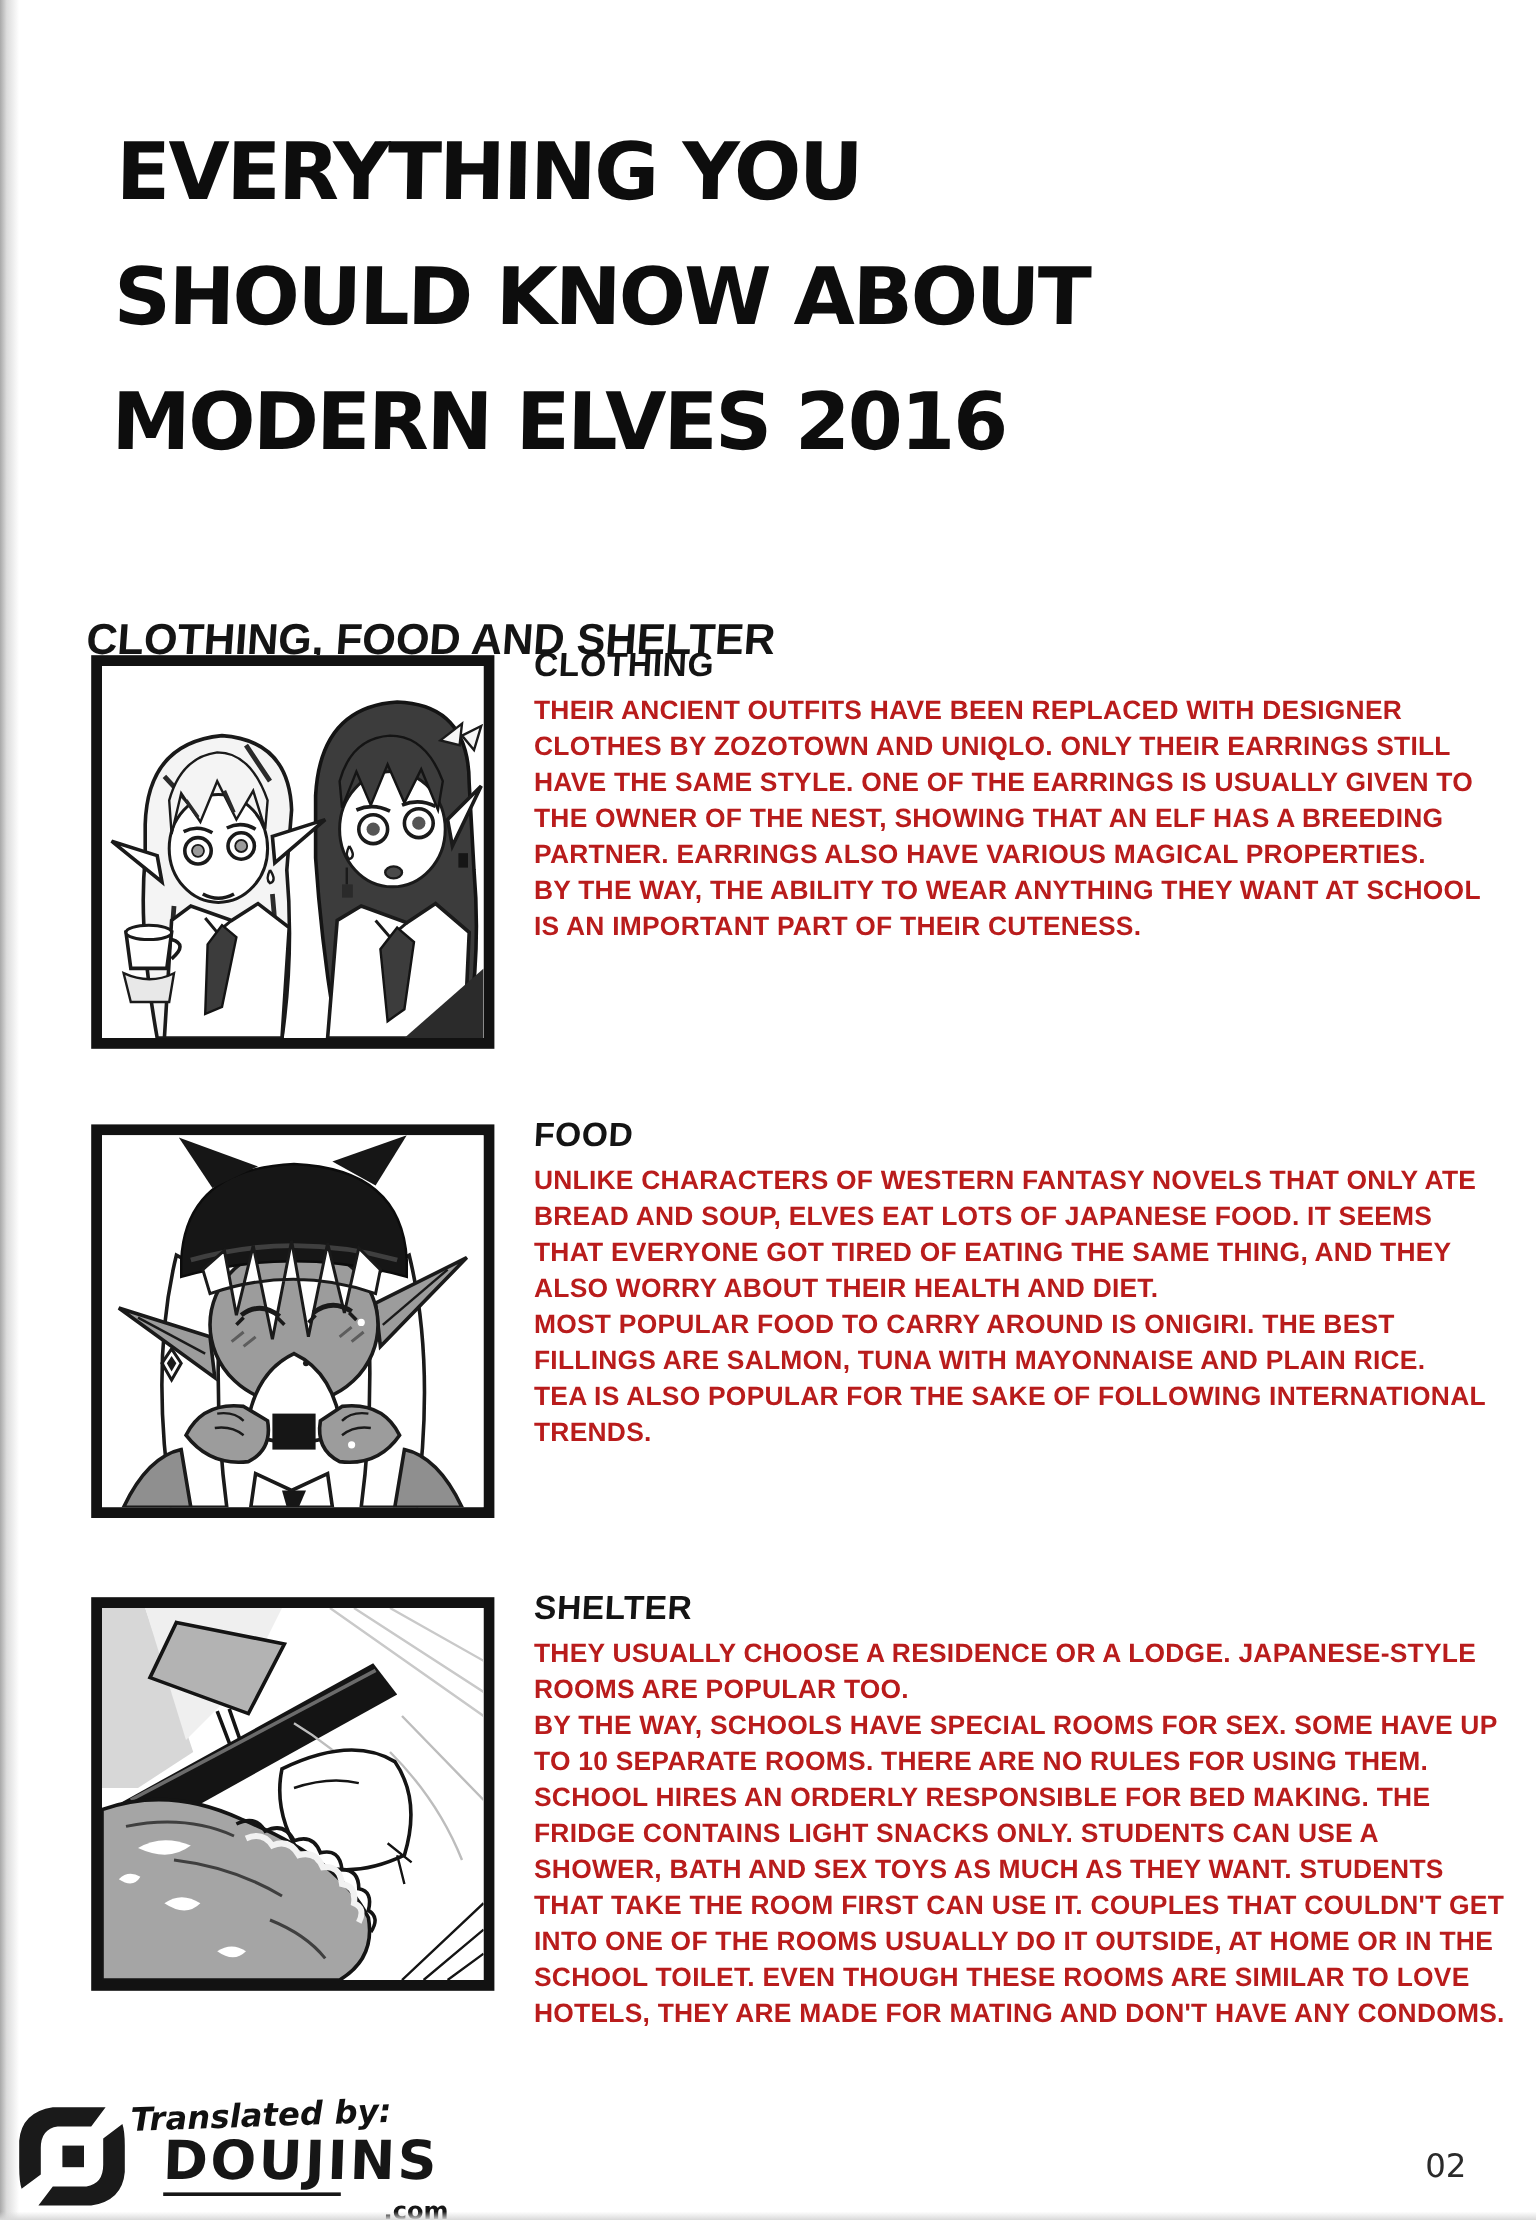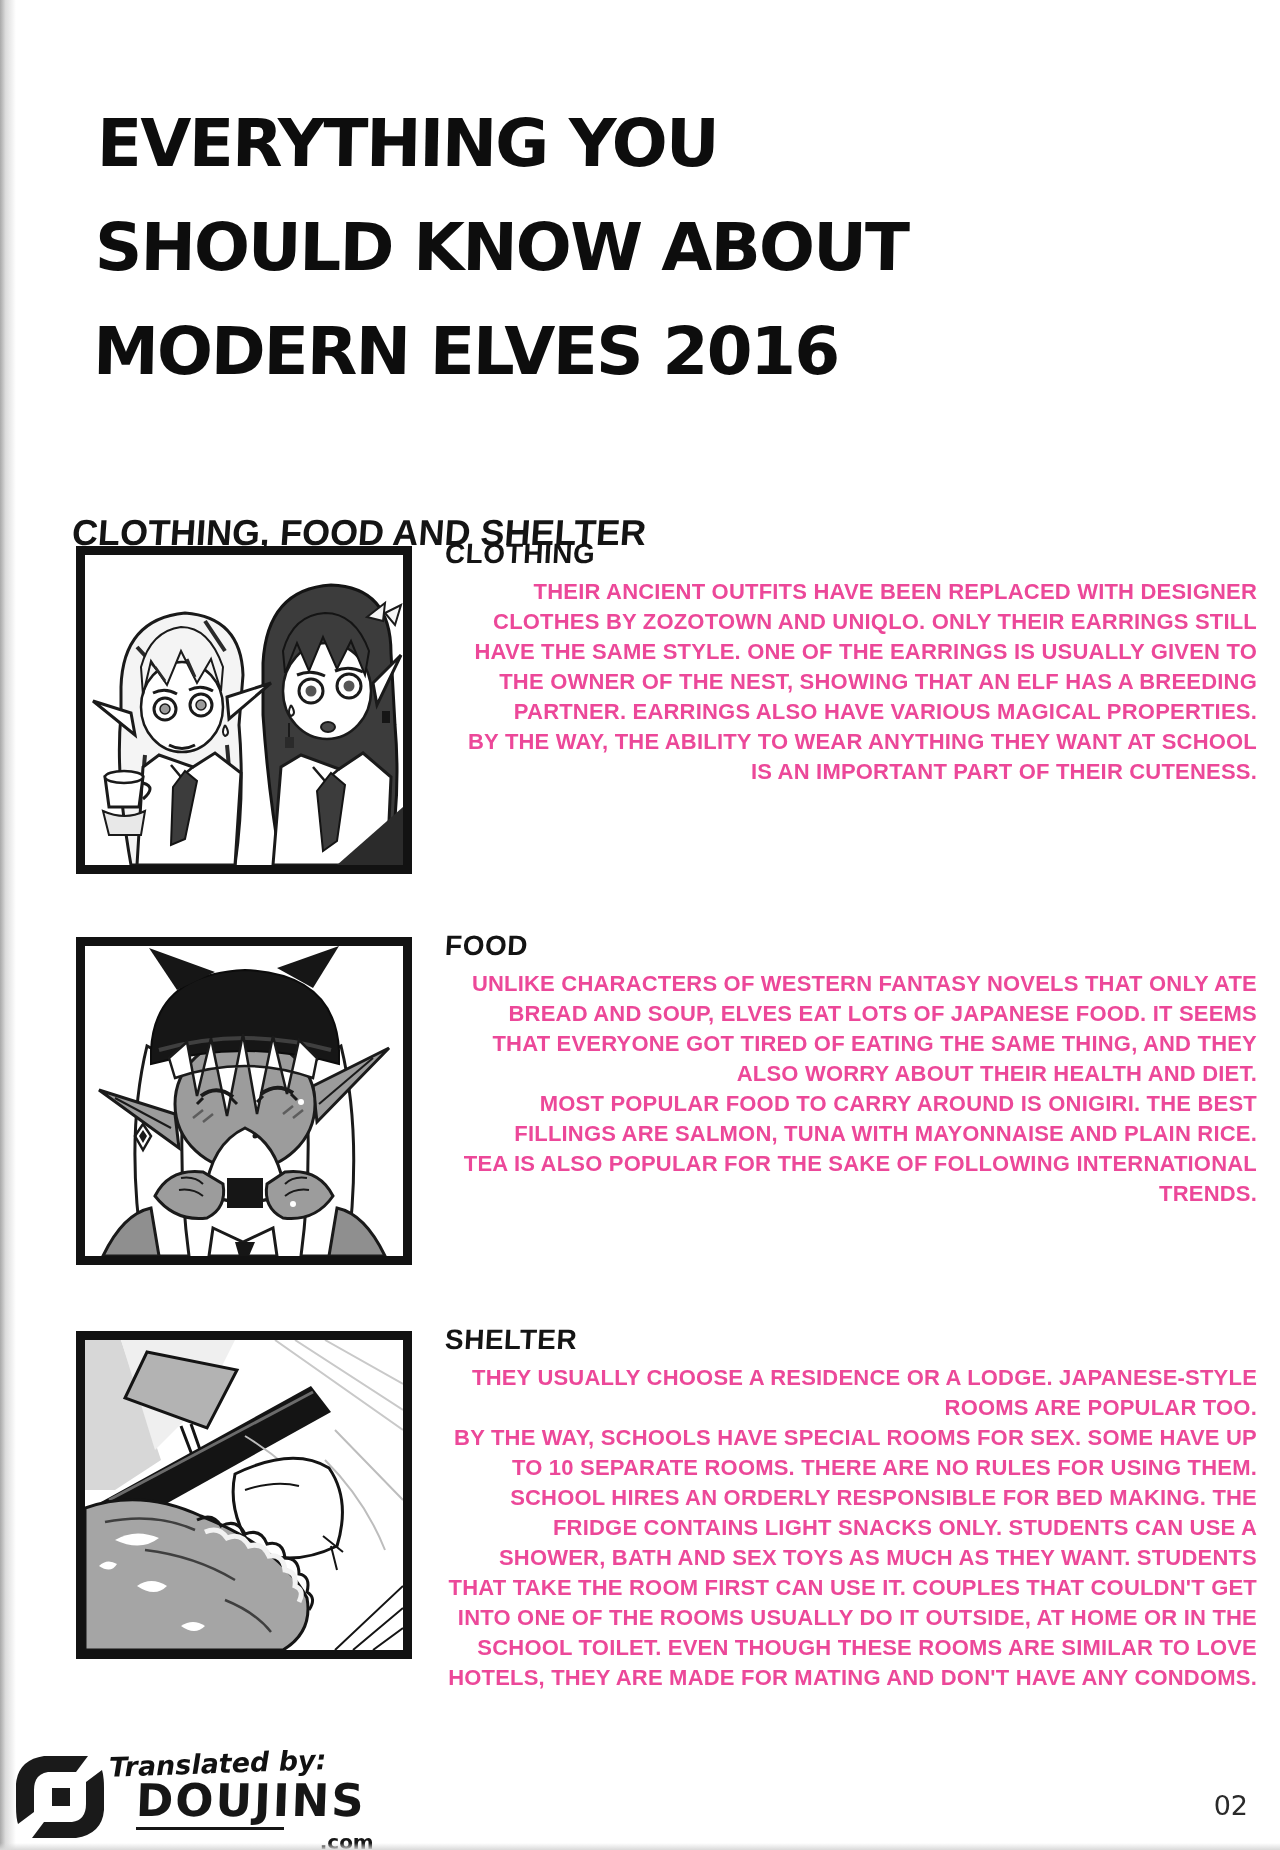--- a/index.html
+++ b/index.html
@@ -44,23 +44,22 @@
   }
   .tb-1{top:538px;}
   .tb-2{top:930px;}
   .tb-3{top:1324px;}
   .sec-heading{
     font-weight:bold;font-size:28px;letter-spacing:0.5px;
     color:#141414;margin:0 0 7px 0;transform:skewX(-3deg);transform-origin:left;
   }
   .sec-body{
     font-weight:bold;font-size:22px;line-height:30px;
-    color:#ec4899;white-space:pre-line;letter-spacing:0.2px;
+    color:#b91c1c;white-space:pre-line;letter-spacing:0.2px;
     margin:0;
-    text-align:right;
   }
   .footer-logo{
     position:absolute;left:14px;top:1748px;width:330px;height:100px;
   }
   .logo-mark{position:absolute;left:0;top:2px;}
   .translated-by{
     position:absolute;left:95px;top:0px;
     font-family:"DejaVu Sans",sans-serif;
     font-style:italic;font-weight:bold;font-size:27px;color:#111;
     transform:rotate(-2deg);
@@ -73,21 +72,21 @@
   }
   .brand-underline{
     display:block;width:148px;height:3px;background:#161616;margin-top:4px;
   }
   .brand-suffix{
     position:absolute;right:-8px;top:52px;
     font-family:"DejaVu Sans",sans-serif;
     font-weight:bold;font-size:20px;color:#161616;
   }
   .page-number{
-    position:absolute;right:32px;top:1790px;
+    position:absolute;right:58px;top:1790px;
     font-family:"DejaVu Sans",sans-serif;
     font-size:27px;color:#2a2a2a;
   }
 </style>
 </head>
 <body>
 
 <div class="scan-edge-left"></div>
 
 <h1 class="title">

